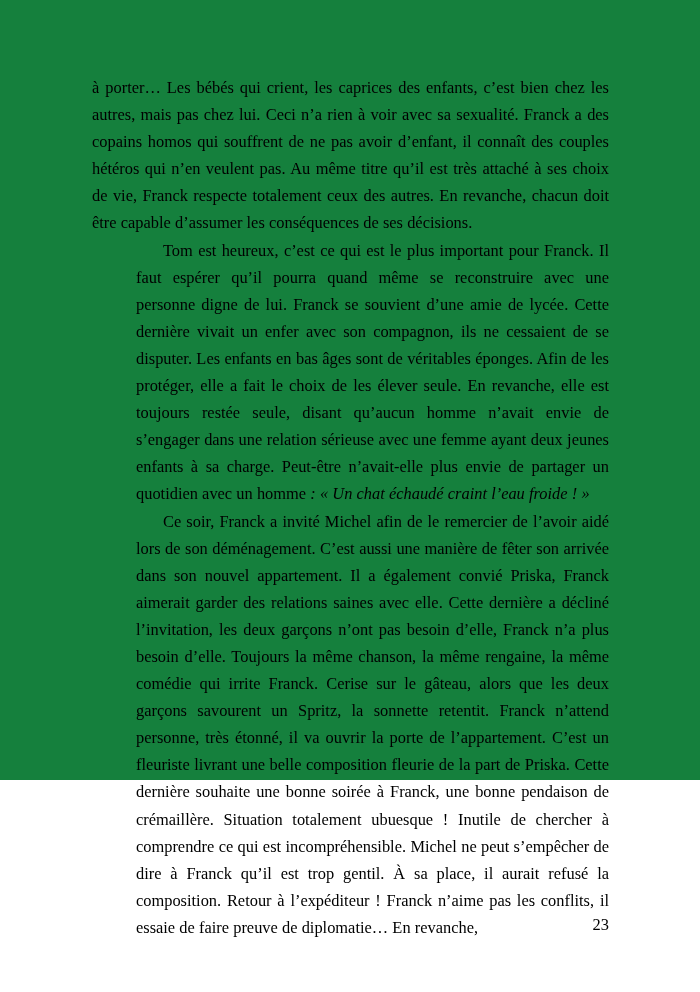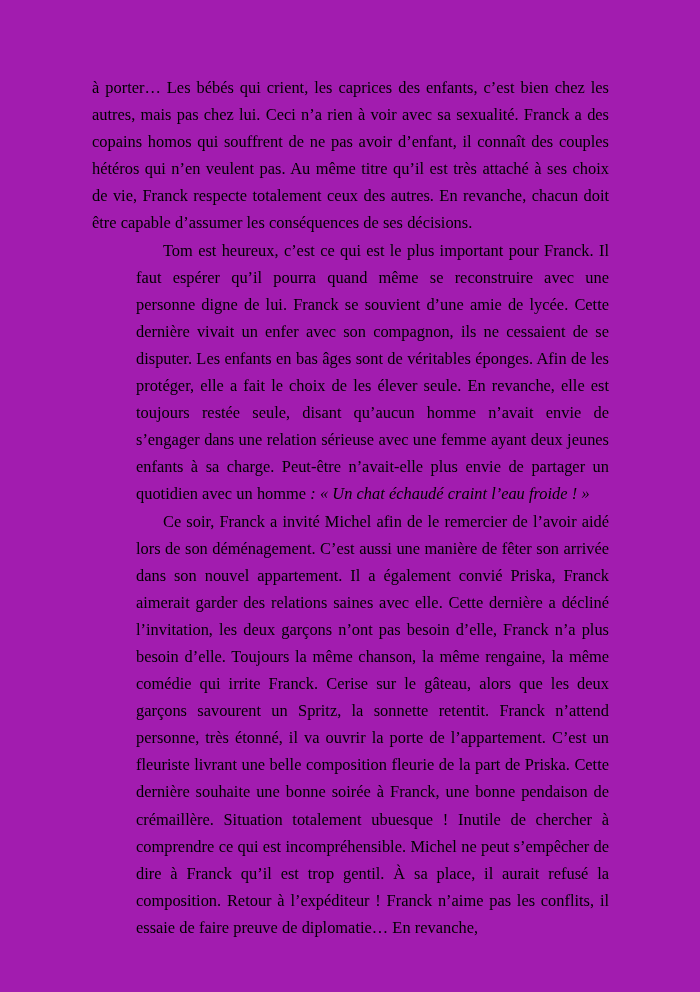--- a/index.html
+++ b/index.html
@@ -16,22 +16,22 @@
     font-family: "Liberation Serif", "DejaVu Serif", serif;
     color: #000000;
     -webkit-font-smoothing: antialiased;
   }
 
   .page {
     position: absolute;
     left: 0;
     top: 0;
     width: 700px;
-    height: 992px;
-    background: #a21caf;
+    height: 780px;
+    background: #15803d;
   }
 
   .text-block {
     position: absolute;
     left: 92px;
     top: 74px;
     width: 517px;
   }
 
   .para {
@@ -79,14 +79,15 @@
   <div class="text-block">
 
     <p class="para no-indent">à porter… Les bébés qui crient, les caprices des enfants, c’est bien chez les autres, mais pas chez lui. Ceci n’a rien à voir avec sa sexualité. Franck a des copains homos qui souffrent de ne pas avoir d’enfant, il connaît des couples hétéros qui n’en veulent pas. Au même titre qu’il est très attaché à ses choix de vie, Franck respecte totalement ceux des autres. En revanche, chacun doit être capable d’assumer les conséquences de ses décisions.</p>
 
     <p class="para"><span>Tom est heureux, c’est ce qui est le plus important pour Franck. Il faut espérer qu’il pourra quand même se reconstruire avec une personne digne de lui. Franck se souvient d’une amie de lycée. Cette dernière vivait un enfer avec son compagnon, ils ne cessaient de se disputer. Les enfants en bas âges sont de véritables éponges. Afin de les protéger, elle a fait le choix de les élever seule. En revanche, elle est toujours restée seule, disant qu’aucun homme n’avait envie de s’engager dans une relation sérieuse avec une femme ayant deux jeunes enfants à sa charge. Peut-être n’avait-elle plus envie de partager un quotidien avec un homme</span><span class="quote-italic"> : « Un chat échaudé craint l’eau froide ! »</span></p>
 
     <p class="para">Ce soir, Franck a invité Michel afin de le remercier de l’avoir aidé lors de son déménagement. C’est aussi une manière de fêter son arrivée dans son nouvel appartement. Il a également convié Priska, Franck aimerait garder des relations saines avec elle. Cette dernière a décliné l’invitation, les deux garçons n’ont pas besoin d’elle, Franck n’a plus besoin d’elle. Toujours la même chanson, la même rengaine, la même comédie qui irrite Franck. Cerise sur le gâteau, alors que les deux garçons savourent un Spritz, la sonnette retentit. Franck n’attend personne, très étonné, il va ouvrir la porte de l’appartement. C’est un fleuriste livrant une belle composition fleurie de la part de Priska. Cette dernière souhaite une bonne soirée à Franck, une bonne pendaison de crémaillère. Situation totalement ubuesque ! Inutile de chercher à comprendre ce qui est incompréhensible. Michel ne peut s’empêcher de dire à Franck qu’il est trop gentil. À sa place, il aurait refusé la composition. Retour à l’expéditeur ! Franck n’aime pas les conflits, il essaie de faire preuve de diplomatie… En revanche,</p>
 
   </div>
 
+  <div class="page-number">23</div>
 
 </div>
 
 </body></html>

